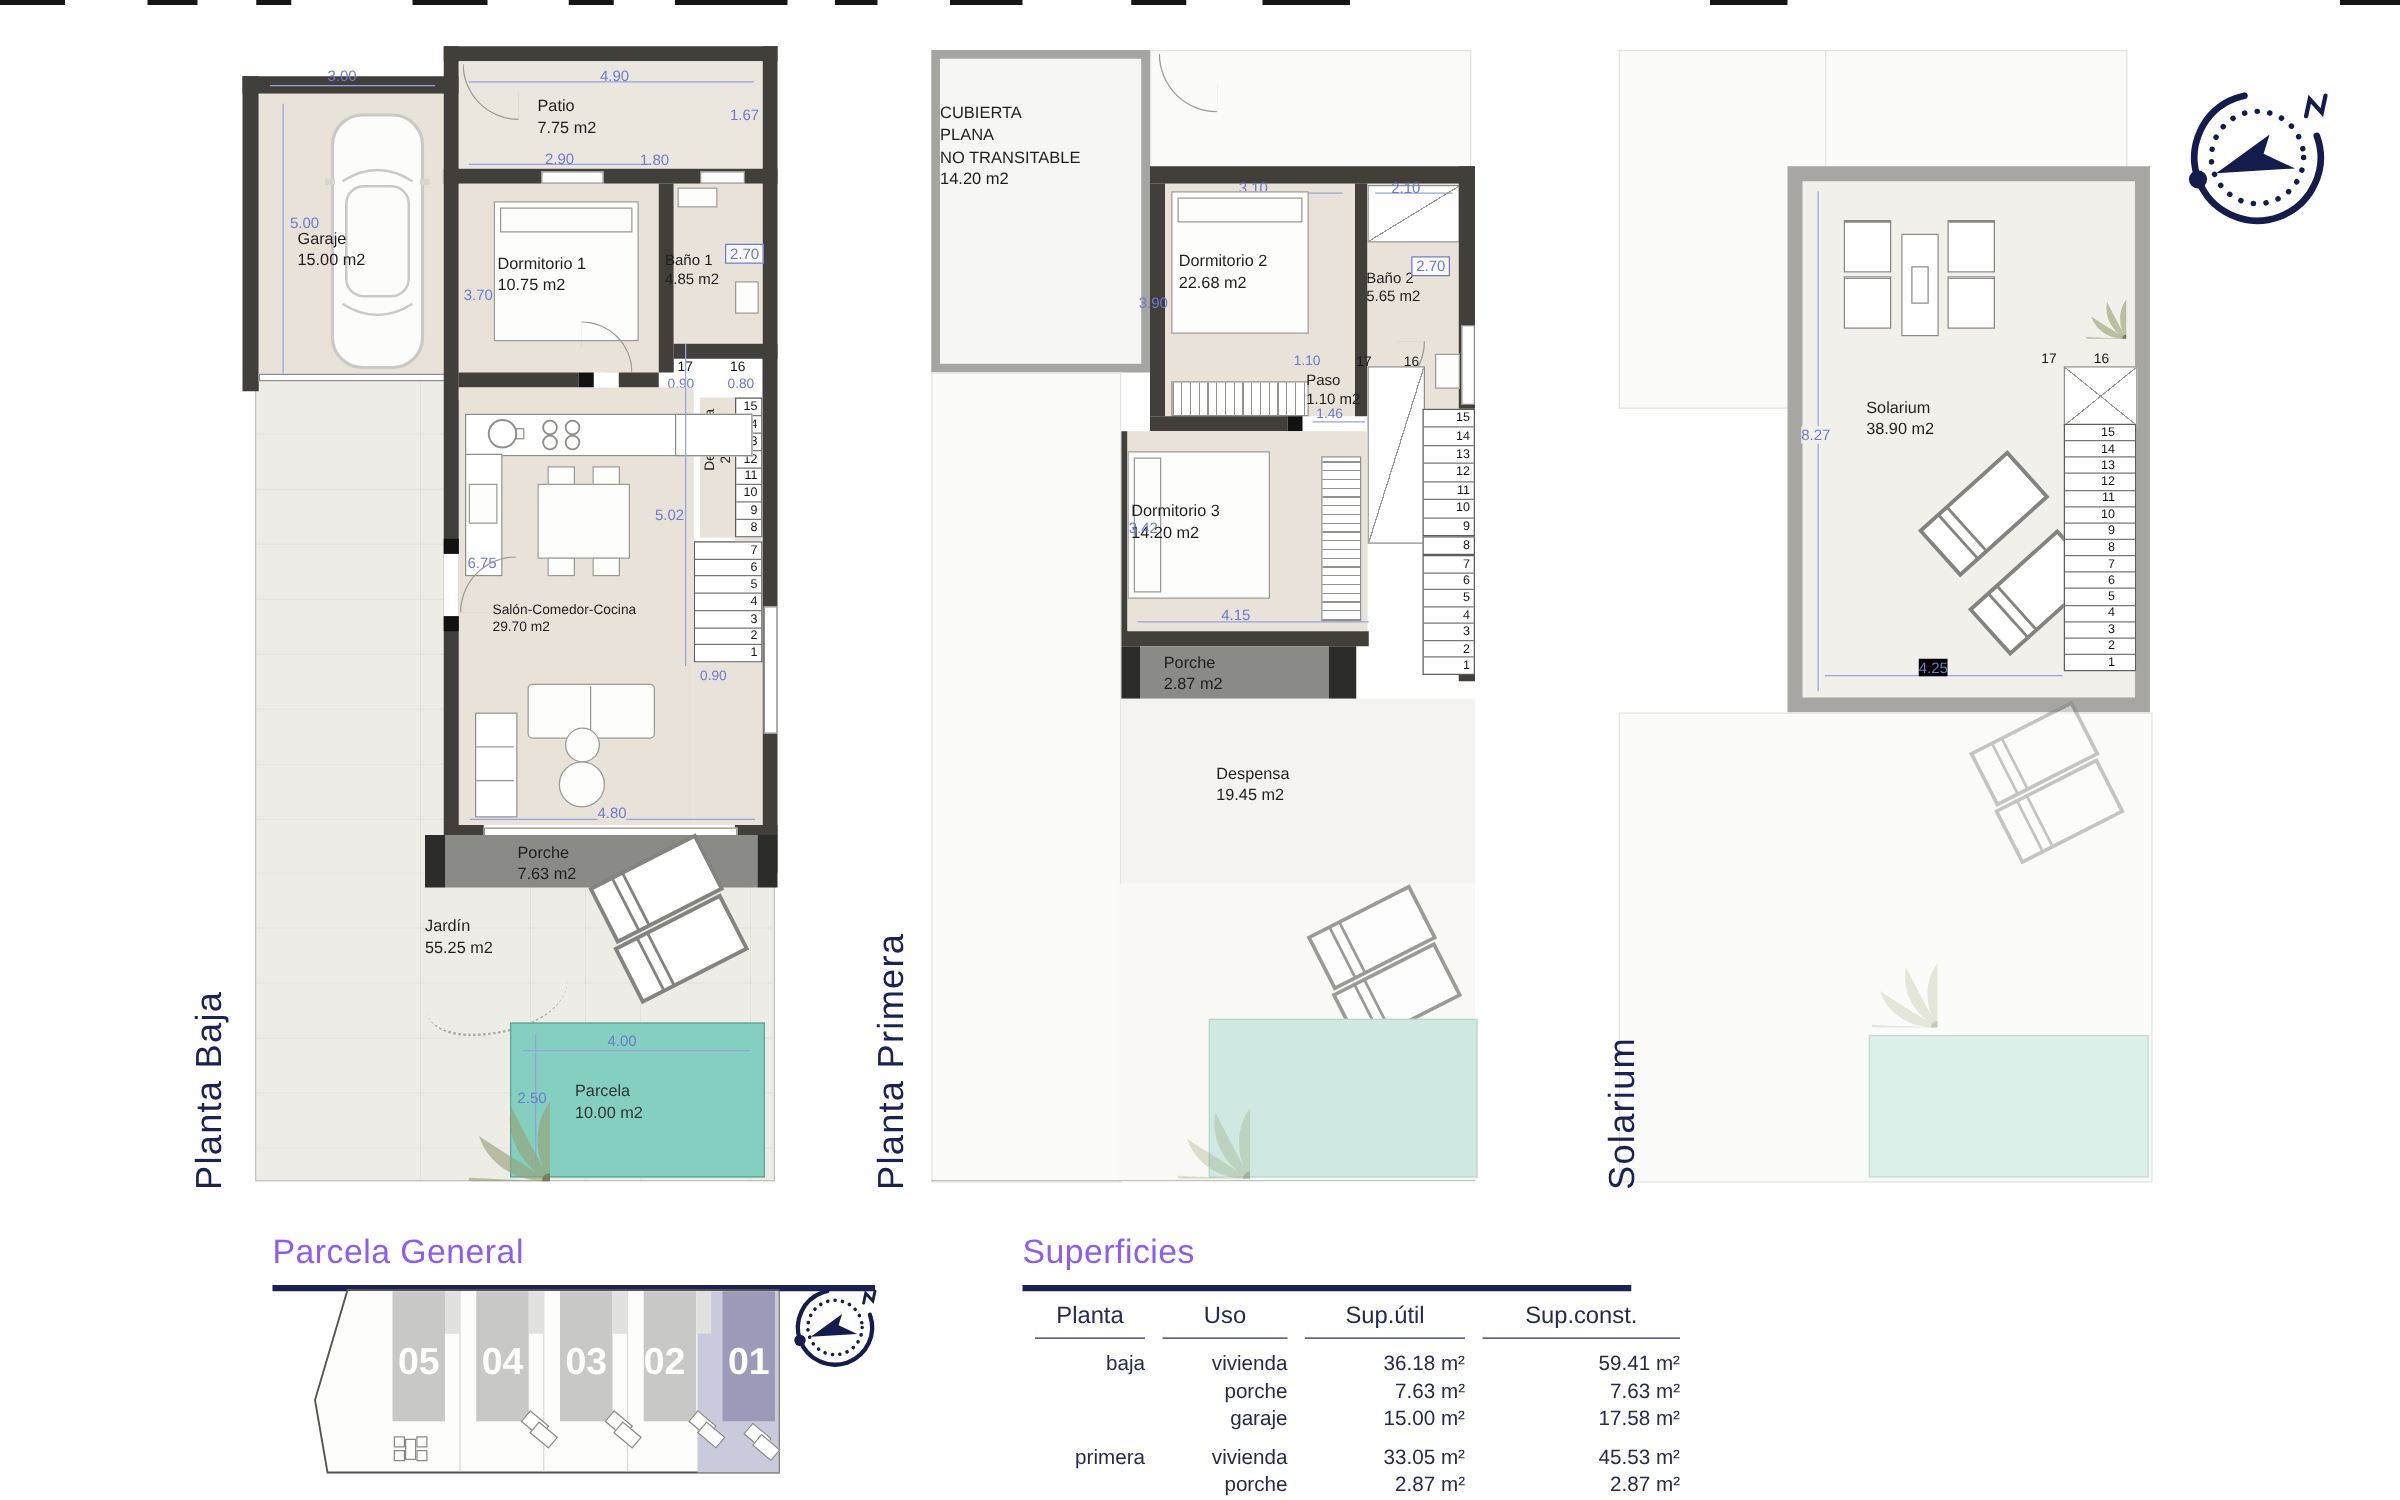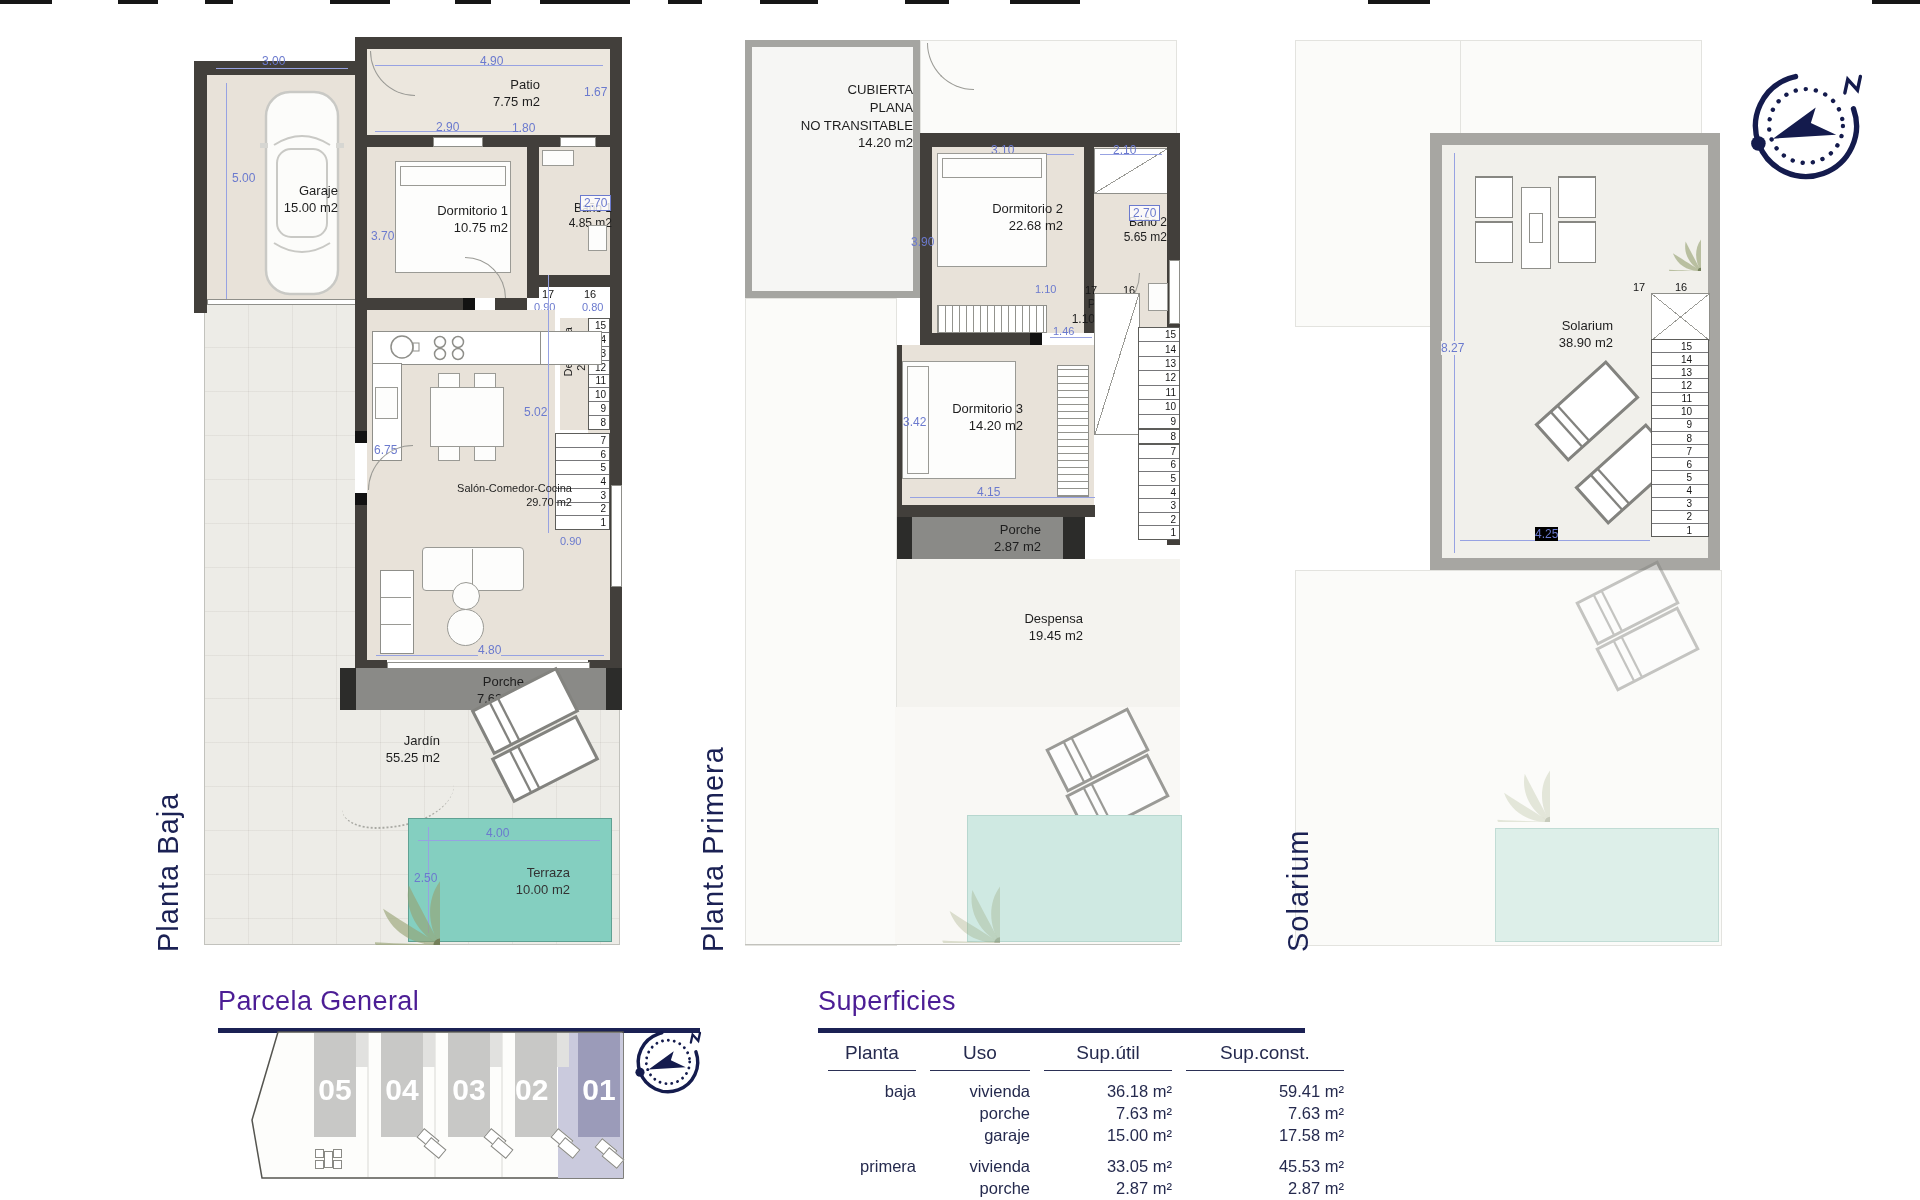--- a/index.html
+++ b/index.html
@@ -12,21 +12,21 @@
   .jamb{position:absolute;background:#121212;}
   .room{position:absolute;background:#e8e2d9;}
   .room2{position:absolute;background:#ece7de;}
   .ground{position:absolute;background:#edece7;}
   .tiles{background-image:linear-gradient(rgba(110,100,85,.08) 1px,transparent 1px),
          linear-gradient(90deg,rgba(110,100,85,.08) 1px,transparent 1px);background-size:44px 44px;}
   .bound{position:absolute;background:#c2c2bd;}
   .white{position:absolute;background:#fff;border:1px solid #8f8f8a;}
   .furn{position:absolute;background:#fdfdfc;border:1px solid #9a9a95;}
   .circle{border-radius:50%;}
-  .rlabel{position:absolute;color:#1e1e1e;font-size:13px;line-height:1.28;text-align:right;white-space:nowrap;}
+  .rlabel{position:absolute;color:#1e1e1e;font-size:13px;line-height:1.28;text-align:left;white-space:nowrap;}
   .sm{font-size:12px;}
   .dim{position:absolute;color:#6b7ace;font-size:12px;white-space:nowrap;}
   .dimbox{border:1px solid #6b7ace;background:rgba(255,255,255,.8);padding:0 3px;}
   .dl{position:absolute;background:#97a2e2;}
   .steps{position:absolute;background:#fff;border:1px solid #5d5d5a;display:flex;flex-direction:column;box-sizing:border-box;}
   .steps .st{flex:1;border-top:1px solid #77777a;display:flex;align-items:center;justify-content:flex-end;
              padding-right:3px;font-size:10px;color:#151515;}
   .steps .st:first-child{border-top:none;}
   .steps.wide .st{padding-right:16px;}
   .snum{position:absolute;color:#151515;font-size:11px;}
@@ -42,21 +42,21 @@
   .band{position:absolute;background:#8a8a87;}
   .pool{position:absolute;background:#84cfc0;border:1px solid #5fa193;}
   .poolf{position:absolute;background:#d8ede7;border:1px solid #b7d7cf;}
   .diag{background-image:linear-gradient(to bottom right,transparent 49.4%,#9a9a95 49.4%,#9a9a95 50.6%,transparent 50.6%);}
   .diag2{background-image:linear-gradient(to bottom right,transparent 49.4%,#9a9a95 49.4%,#9a9a95 50.6%,transparent 50.6%),
          linear-gradient(to top right,transparent 49.4%,#9a9a95 49.4%,#9a9a95 50.6%,transparent 50.6%);}
   .stripesV{background-image:repeating-linear-gradient(90deg,#93938e 0,#93938e 1px,transparent 1px,transparent 7px);}
   .stripesH{background-image:repeating-linear-gradient(0deg,#93938e 0,#93938e 1px,transparent 1px,transparent 7px);}
   .chair{position:absolute;background:#fff;border:1px solid #878782;
          box-shadow:inset 0 7px 0 -6px #878782, inset 0 13px 0 -12px #878782;}
-  .title{position:absolute;color:#4c1d95;font-size:27px;font-weight:500;letter-spacing:.4px;}
+  .title{position:absolute;color:#8b5cf6;font-size:27px;font-weight:500;letter-spacing:.4px;}
   .tbar{position:absolute;background:#1b2154;height:5px;}
   .tm{position:absolute;background:#161616;height:4px;top:0;}
   .mlounge{position:absolute;width:18px;height:10px;background:#fff;border:1px solid #8a8a85;transform:rotate(40deg);}
   .plot-num{position:absolute;color:#fff;font-size:30px;font-weight:bold;text-align:center;line-height:1;}
   
   .suptable{position:absolute;display:grid;grid-template-columns:88px 100px 128px 158px;column-gap:14px;
             color:#252a4e;}
   .suptable .th{font-size:19px;padding-bottom:6px;border-bottom:1.6px solid #2b3055;text-align:center;}
   .suptable .td{text-align:right;font-size:16.5px;padding:1.5px 0;}
   .suptable .sp{height:9px;grid-column:1/-1;}
@@ -265,21 +265,21 @@
     <svg class="abs" style="left:306px;top:698px;transform:rotate(-27deg)" width="98" height="52" viewBox="0 0 64 34">
         <use href="#lounger"></use>
       </svg>
     <div class="dotpath" style="left:152px;top:730px;width:112px;height:62px"></div>
     <div class="pool" style="left:218px;top:783px;width:202px;height:122px"></div>
     <div class="dl" style="left:228px;top:805px;width:182px;height:1px"></div>
     <span class="dim" style="left:296px;top:791px">4.00</span>
     <div class="dl" style="left:238px;top:792px;width:1px;height:106px"></div>
     <span class="dim" style="left:224px;top:836px">2.50</span>
     <div class="rlabel" style="left:270px;top:830px;width:110px;color:#333">
-      <span>Terraza</span><br><span>10.00 m2</span>
+      <span>Parcela</span><br><span>10.00 m2</span>
     </div>
     <svg class="abs" style="left:120px;top:780px" width="130" height="130" viewBox="-50 -50 100 100">
         <use href="#palm"></use>
       </svg>
   </div>
 
   <div class="plan" style="left:705px;top:35px;width:480px;height:915px">
 
     <div class="abs" style="left:40px;top:5px;width:175px;height:258px;background:#a5a5a1"></div>
     <div class="abs" style="left:47px;top:12px;width:161px;height:244px;background:#f6f6f4"></div>

